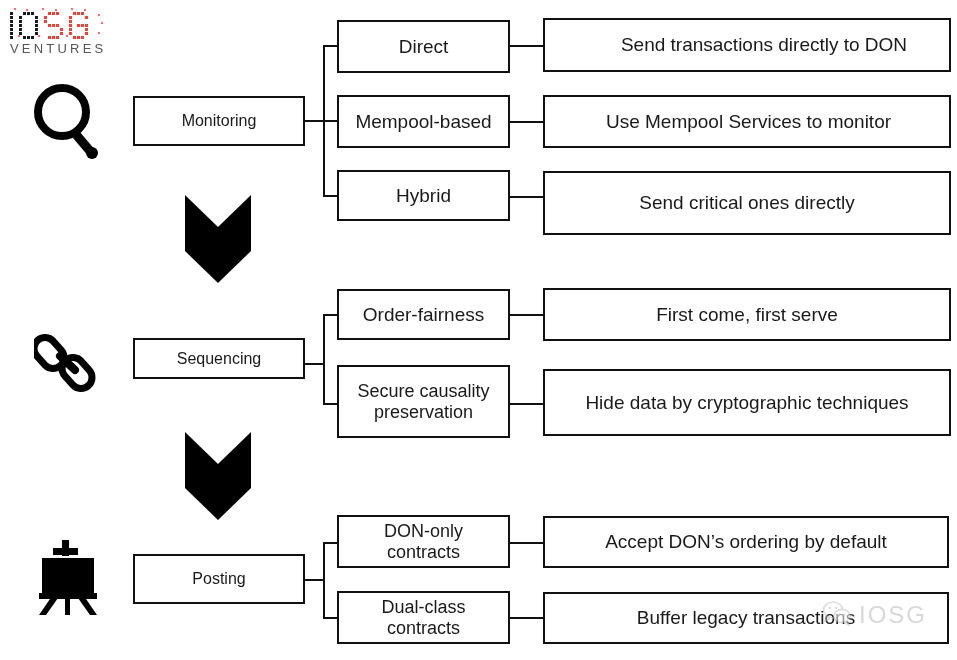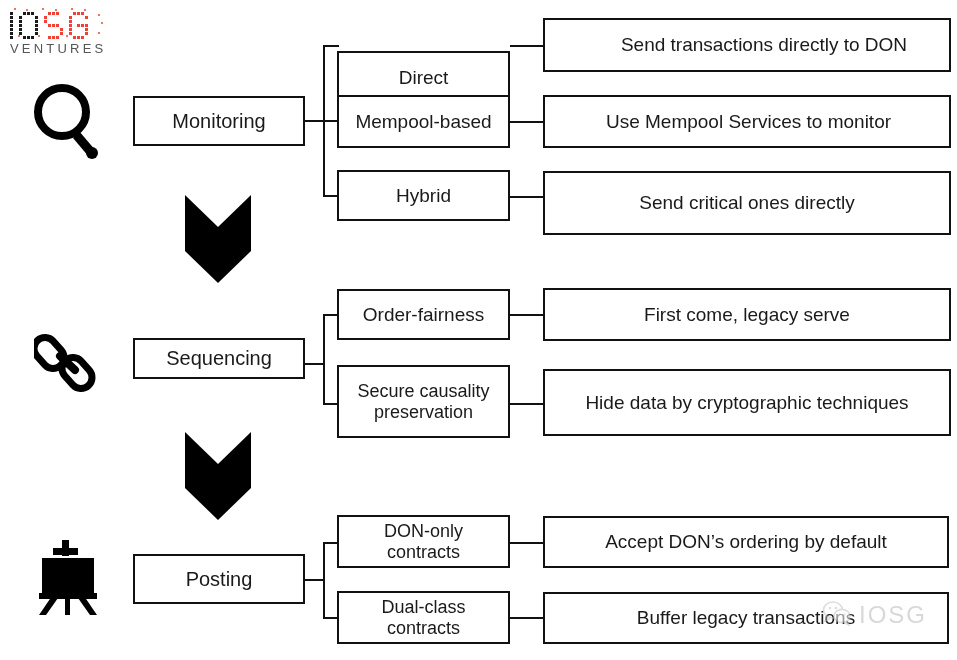--- a/index.html
+++ b/index.html
@@ -55,21 +55,21 @@
     border: 2.5px solid #111111;
     background: #ffffff;
     display: flex;
     align-items: center;
     justify-content: center;
     text-align: center;
     line-height: 1.12;
     padding: 2px 6px;
     color: #1a1a1a;
   }
-  .box.stage   { font-size: 20px; }
+  .box.stage   { font-size: 16px; }
   .box.method  { font-size: 19px; }
   .box.detail  { font-size: 19px; }
   .box.two-line { font-size: 18px; }
 
   
   .conn {
     position: absolute;
     background: #111111;
   }
   .conn.h { height: 2.5px; }
@@ -224,21 +224,21 @@
   </div>
 
   <div class="box stage" style="left:133px; top:96px; width:172px; height:50px;">Monitoring</div>
 
   <div class="conn h" style="left:305px; top:119.5px; width:20px;"></div>
   <div class="conn v" style="left:322.5px; top:46px; height:150px;"></div>
   <div class="conn h" style="left:322.5px; top:44.5px; width:16px;"></div>
   <div class="conn h" style="left:322.5px; top:119.5px; width:16px;"></div>
   <div class="conn h" style="left:322.5px; top:194.5px; width:16px;"></div>
 
-  <div class="box method" style="left:337px; top:20px; width:173px; height:53px;margin-top:31px;">Direct</div>
+  <div class="box method" style="left:337px; top:20px; width:173px; height:53px;">Direct</div>
   <div class="box method" style="left:337px; top:95px; width:173px; height:53px;">Mempool-based</div>
   <div class="box method" style="left:337px; top:170px; width:173px; height:51px;">Hybrid</div>
 
   <div class="conn h" style="left:510px; top:44.5px; width:33px;"></div>
   <div class="conn h" style="left:510px; top:120.5px; width:33px;"></div>
   <div class="conn h" style="left:510px; top:195.5px; width:33px;"></div>
 
   <div class="box detail" style="left:543px; top:18px; width:408px; height:54px;padding-left:40px;">Send transactions directly to DON</div>
   <div class="box detail" style="left:543px; top:95px; width:408px; height:53px;padding-left:9px;">Use Mempool Services to monitor</div>
   <div class="box detail" style="left:543px; top:171px; width:408px; height:64px;">Send critical ones directly</div>
@@ -250,21 +250,21 @@
   <div class="conn h" style="left:322.5px; top:313.5px; width:16px;"></div>
   <div class="conn h" style="left:322.5px; top:402.5px; width:16px;"></div>
 
   <div class="box two-line" style="left:337px; top:365px; width:173px; height:73px; white-space:pre-line;">Secure causality
 preservation</div>
   <div class="box method" style="left:337px; top:289px; width:173px; height:51px;">Order-fairness</div>
 
   <div class="conn h" style="left:510px; top:313.5px; width:33px;"></div>
   <div class="conn h" style="left:510px; top:402.5px; width:33px;"></div>
 
-  <div class="box detail" style="left:543px; top:288px; width:408px; height:53px;">First come, legacy serve</div>
+  <div class="box detail" style="left:543px; top:288px; width:408px; height:53px;">First come, first serve</div>
   <div class="box detail" style="left:543px; top:369px; width:408px; height:67px;">Hide data by cryptographic techniques</div>
 
   <div class="box stage" style="left:133px; top:554px; width:172px; height:50px;">Posting</div>
 
   <div class="conn h" style="left:305px; top:578.5px; width:20px;"></div>
   <div class="conn v" style="left:322.5px; top:542px; height:76px;"></div>
   <div class="conn h" style="left:322.5px; top:541.5px; width:16px;"></div>
   <div class="conn h" style="left:322.5px; top:616.5px; width:16px;"></div>
 
   <div class="box two-line" style="left:337px; top:515px; width:173px; height:53px; white-space:pre-line;">DON-only

